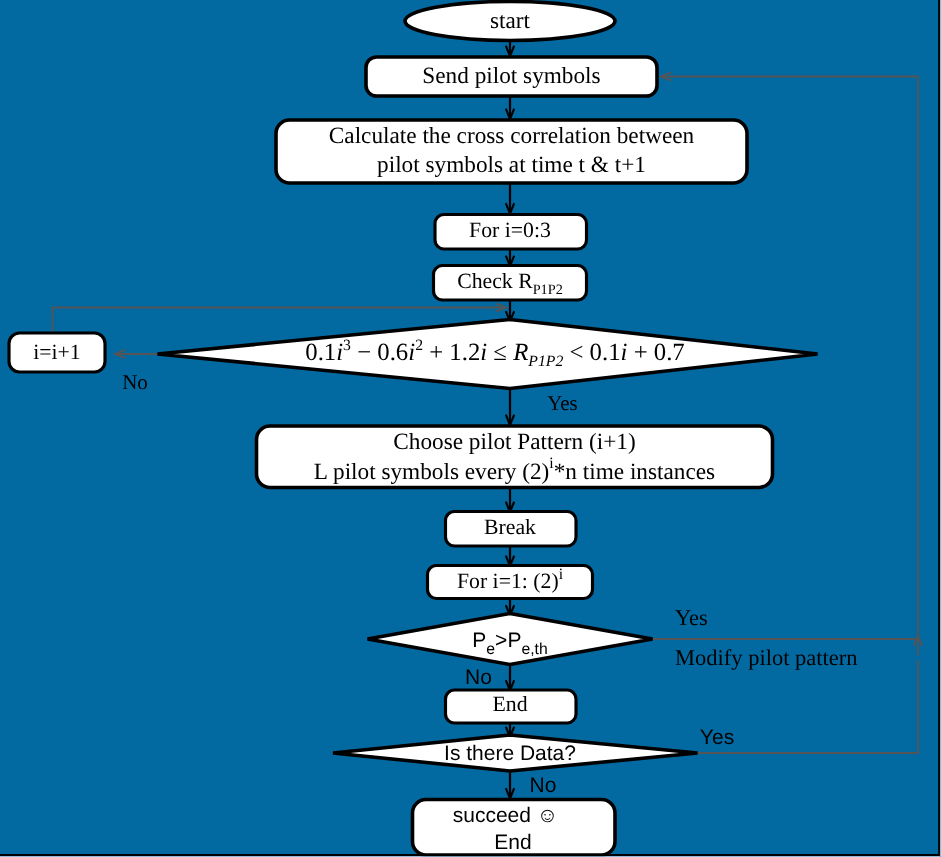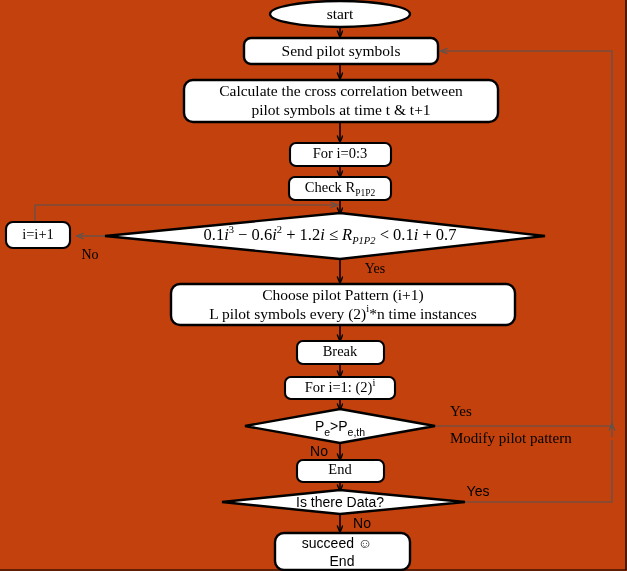--- a/index.html
+++ b/index.html
@@ -7,21 +7,21 @@
     padding: 0;
     background: #ffffff;
   }
   body {
     font-family: "Liberation Serif", "DejaVu Serif", serif;
   }
   #chart-root {
     position: relative;
     width: 627px;
     height: 571px;
-    background: #c2410c;
+    background: #0369a1;
     overflow: hidden;
   }
   svg#flow {
     display: block;
     width: 627px;
     height: 571px;
   }
   .node-shape {
     fill: #ffffff;
     stroke: #000000;

